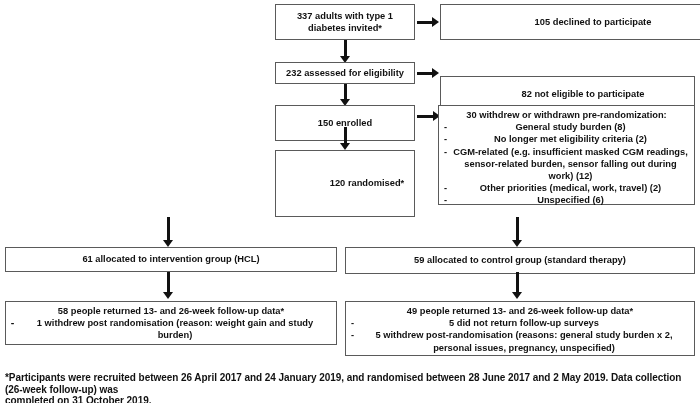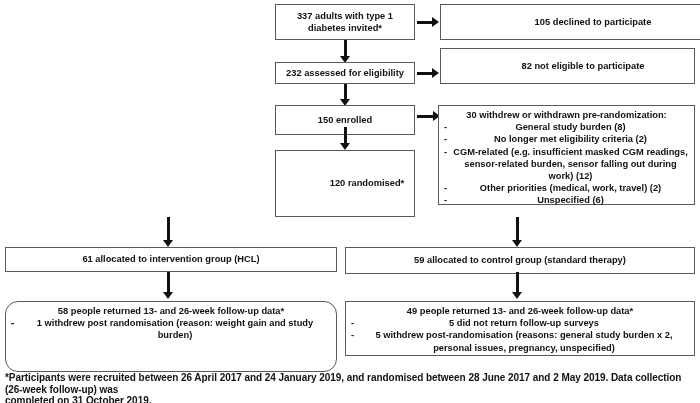--- a/index.html
+++ b/index.html
@@ -118,28 +118,28 @@
   <div class="vline" style="left:343.5px; top:40px; height:18px;"></div>
   <div class="arrow-down" style="left:339.5px; top:56px;"></div>
 
   <div class="box center" style="left:275px; top:62px; width:140px; height:22px;">
     <span>232 assessed for eligibility</span>
   </div>
 
   <div class="hline" style="left:417px; top:71.5px; width:17px;"></div>
   <div class="arrow-right" style="left:432px; top:67.5px;"></div>
 
-  <div class="box center" style="left:440px; top:48px; width:255px; height:36px;padding-left:35px;">
+  <div class="box center" style="left:440px; top:76px; width:255px; height:36px;padding-left:35px;">
     <span>82 not eligible to participate</span>
   </div>
 
   <div class="vline" style="left:343.5px; top:84px; height:17px;"></div>
   <div class="arrow-down" style="left:339.5px; top:99px;"></div>
 
-  <div class="box center" style="left:275px; top:105px; width:140px; height:30px;">
+  <div class="box center" style="left:275px; top:105px; width:140px; height:36px;">
     <span>150 enrolled</span>
   </div>
 
   <div class="hline" style="left:417px; top:114.5px; width:19px;"></div>
   <div class="arrow-right" style="left:433px; top:110.5px;"></div>
 
   <div class="box listbox" style="left:438px; top:105px; width:257px; height:100px;">
     <div>30 withdrew or withdrawn pre-randomization:</div>
     <ul class="reasons">
       <li><span class="dash">-</span><span>General study burden (8)</span></li>
@@ -170,21 +170,21 @@
   <div class="box center" style="left:345px; top:247px; width:350px; height:27px;">
     <span>59 allocated to control group (standard therapy)</span>
   </div>
 
   <div class="vline" style="left:166.5px; top:272px; height:22px;"></div>
   <div class="arrow-down" style="left:162.5px; top:292px;"></div>
 
   <div class="vline" style="left:515.5px; top:272px; height:22px;"></div>
   <div class="arrow-down" style="left:511.5px; top:292px;"></div>
 
-  <div class="box listbox" style="left:5px; top:301px; width:332px; height:71px;border-radius:13px;">
+  <div class="box listbox" style="left:5px; top:301px; width:332px; height:44px;">
     <div>58 people returned 13- and 26-week follow-up data*</div>
     <ul class="reasons">
       <li><span class="dash">-</span></li>
       <li><span class="dash">-</span><span>1 withdrew post randomisation (reason: weight gain and study burden)</span></li>
     </ul>
   </div>
 
   <div class="box listbox" style="left:345px; top:301px; width:350px; height:55px;">
     <div>49 people returned 13- and 26-week follow-up data*</div>
     <ul class="reasons">

